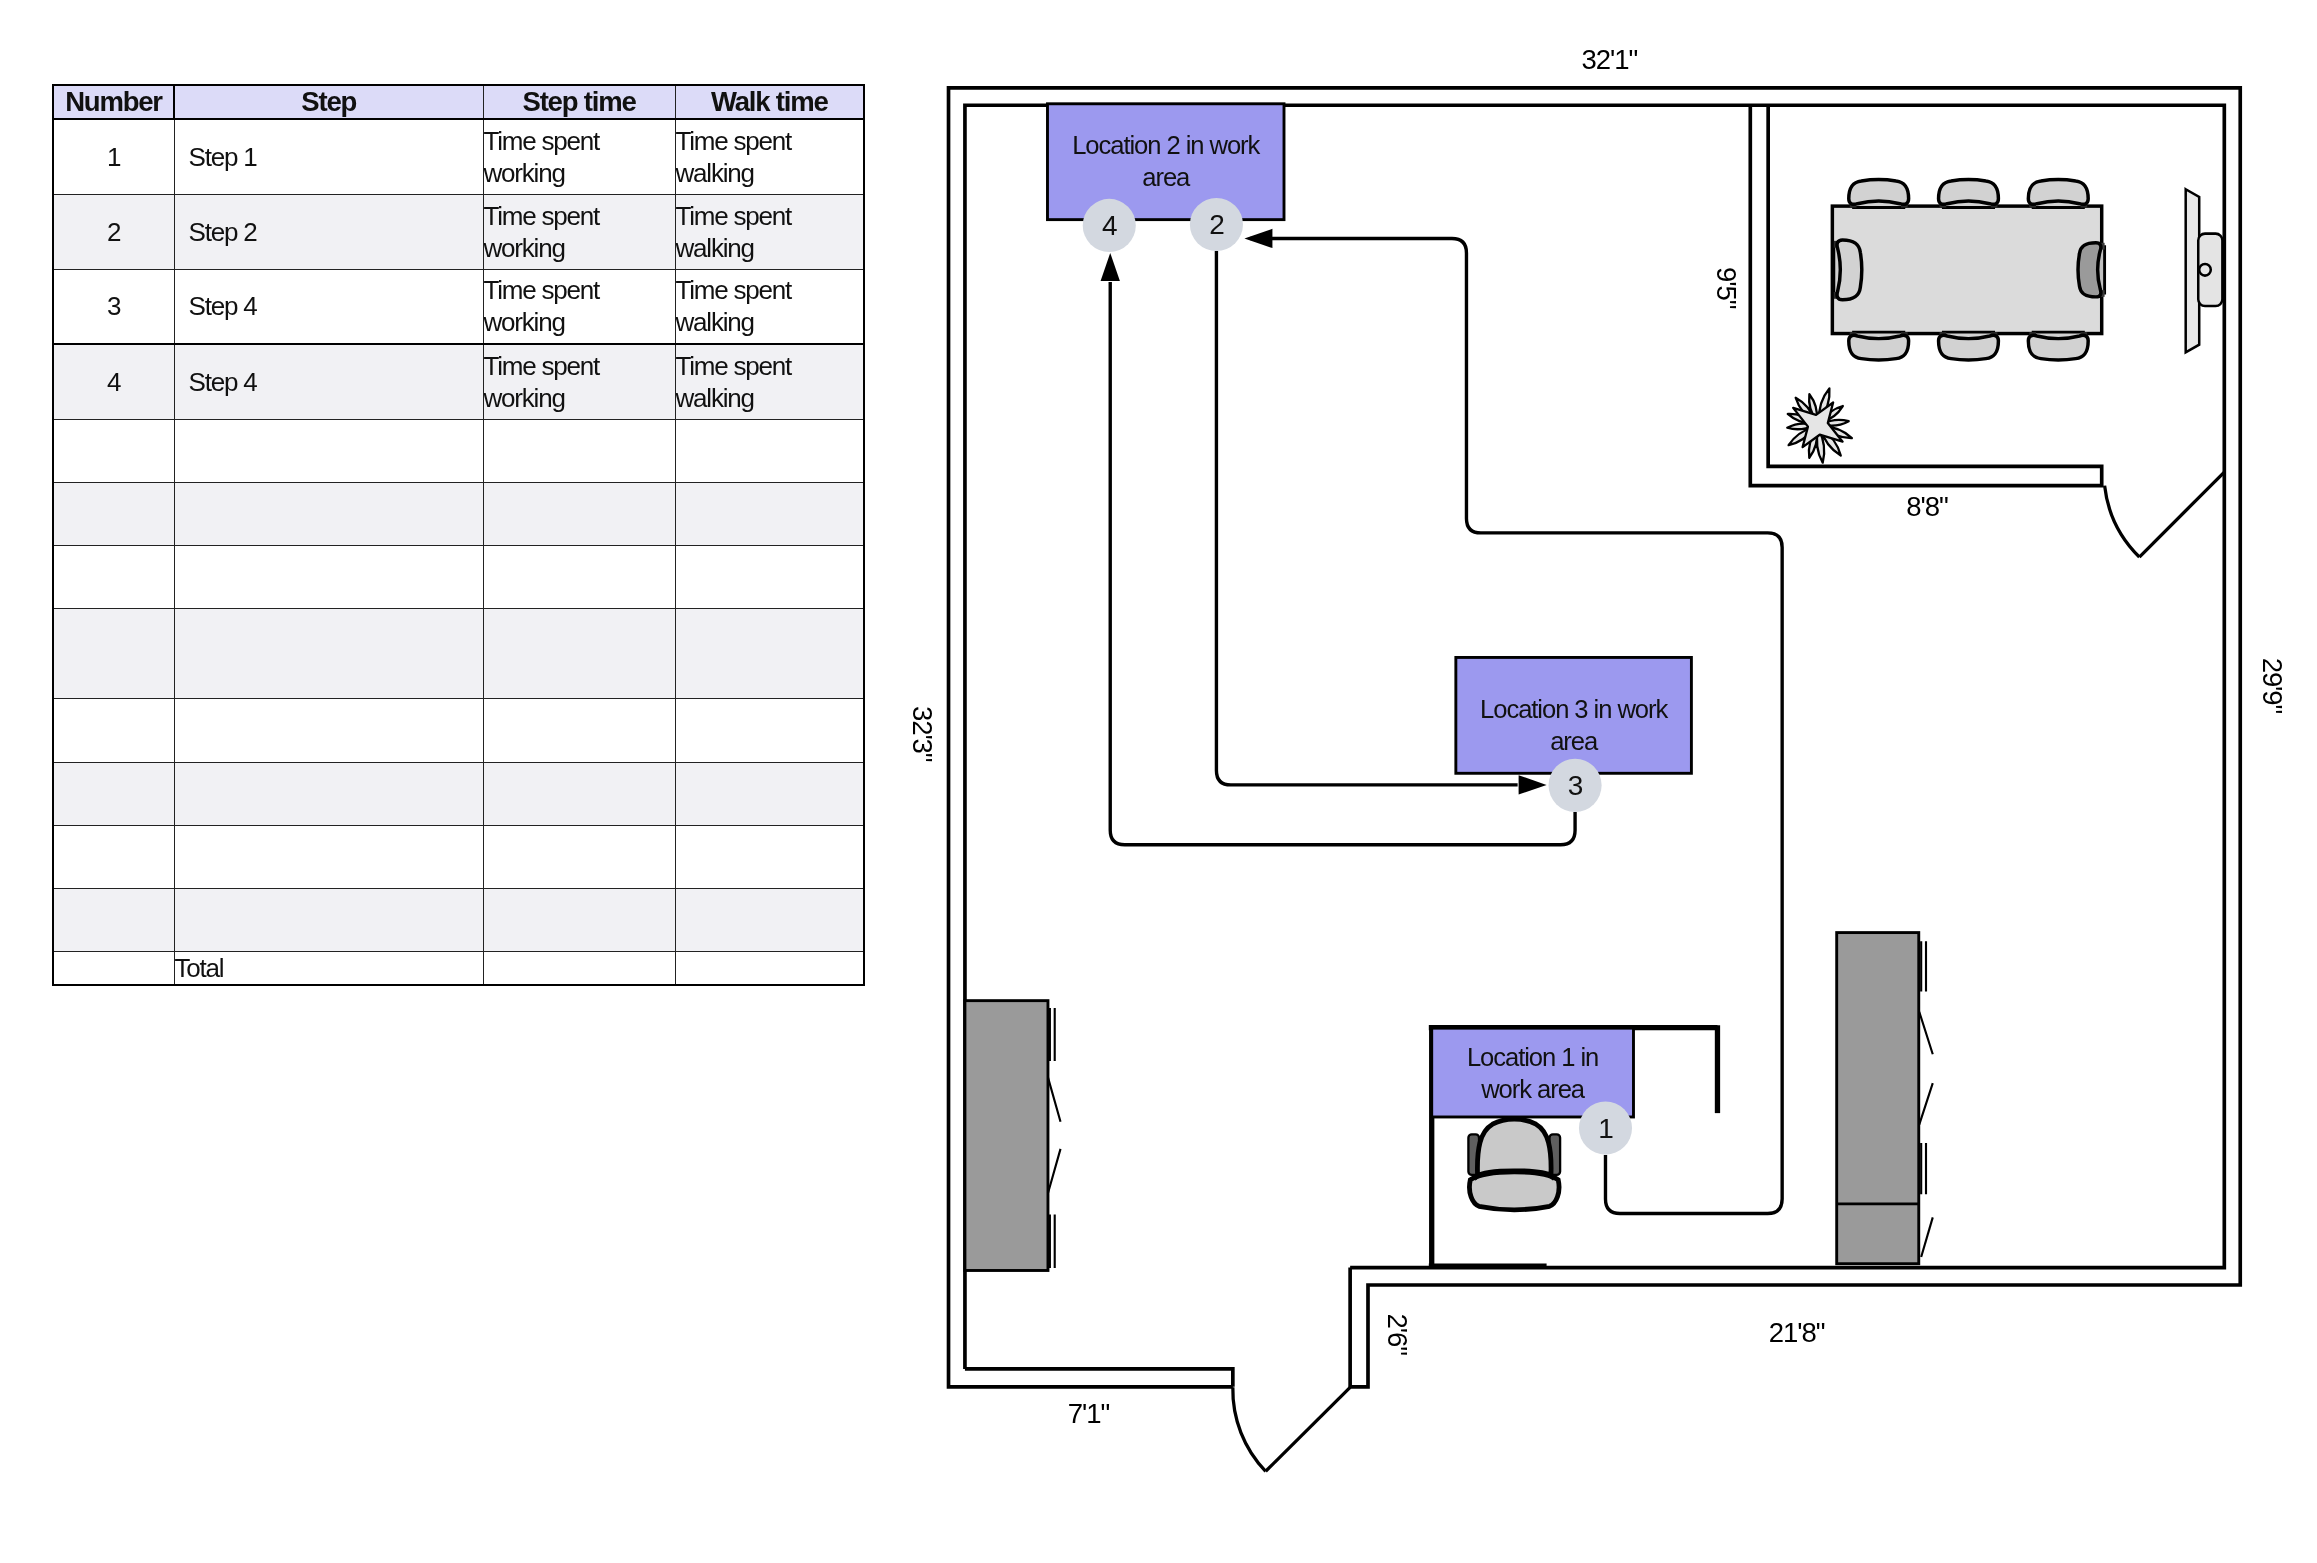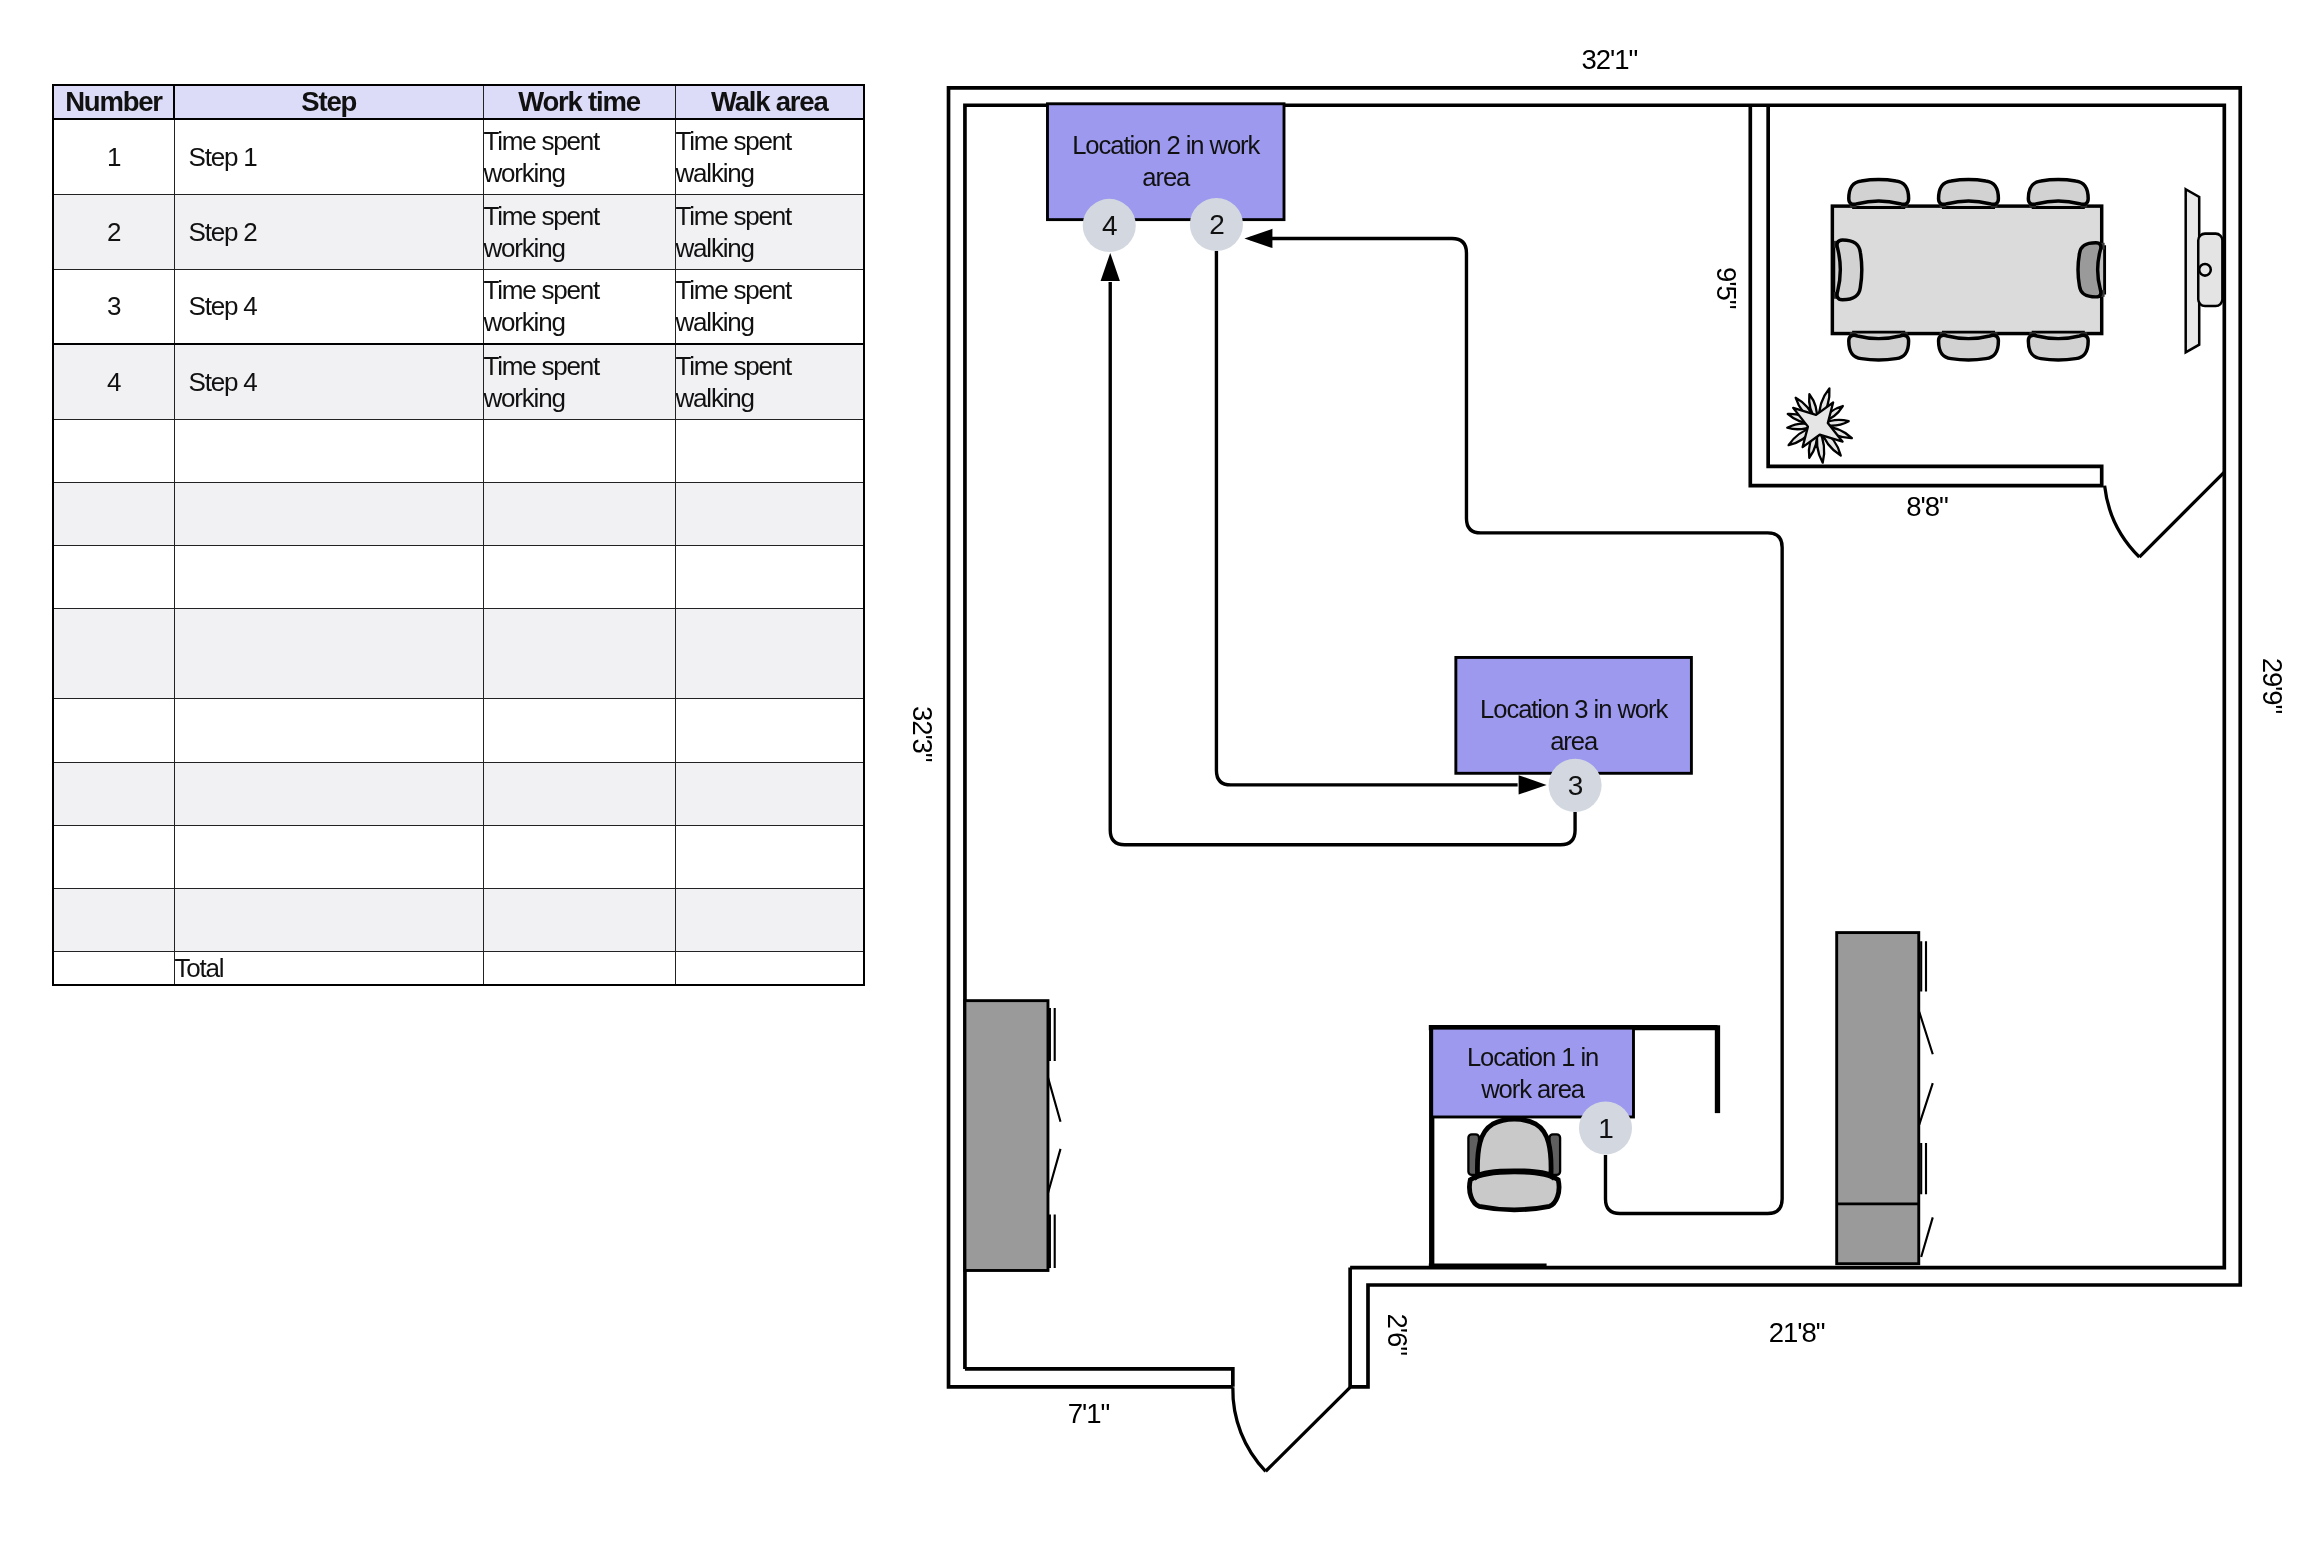--- a/index.html
+++ b/index.html
@@ -26,22 +26,22 @@
         <col style="width:121px">
         <col style="width:309px">
         <col style="width:192px">
         <col style="width:189px">
       </colgroup>
 
   <tbody>
         <tr style="height:32px">
           <th style="border:2.4px solid #000;border-bottom:2.9px solid #000">Number</th>
           <th style="border-bottom:2.9px solid #000">Step</th>
-          <th style="border-bottom:2.9px solid #000">Work time</th>
-          <th style="border-right:2.4px solid #000;border-bottom:2.9px solid #000">Walk area</th>
+          <th style="border-bottom:2.9px solid #000">Step time</th>
+          <th style="border-right:2.4px solid #000;border-bottom:2.9px solid #000">Walk time</th>
         </tr>
 
   <tr style="height:75px">
           <td class="num">1</td>
           <td class="step">Step 1</td>
           <td class="time">Time spent<br>working</td>
           <td class="time">Time spent<br>walking</td>
         </tr>
 
   <tr class="g" style="height:75px">

